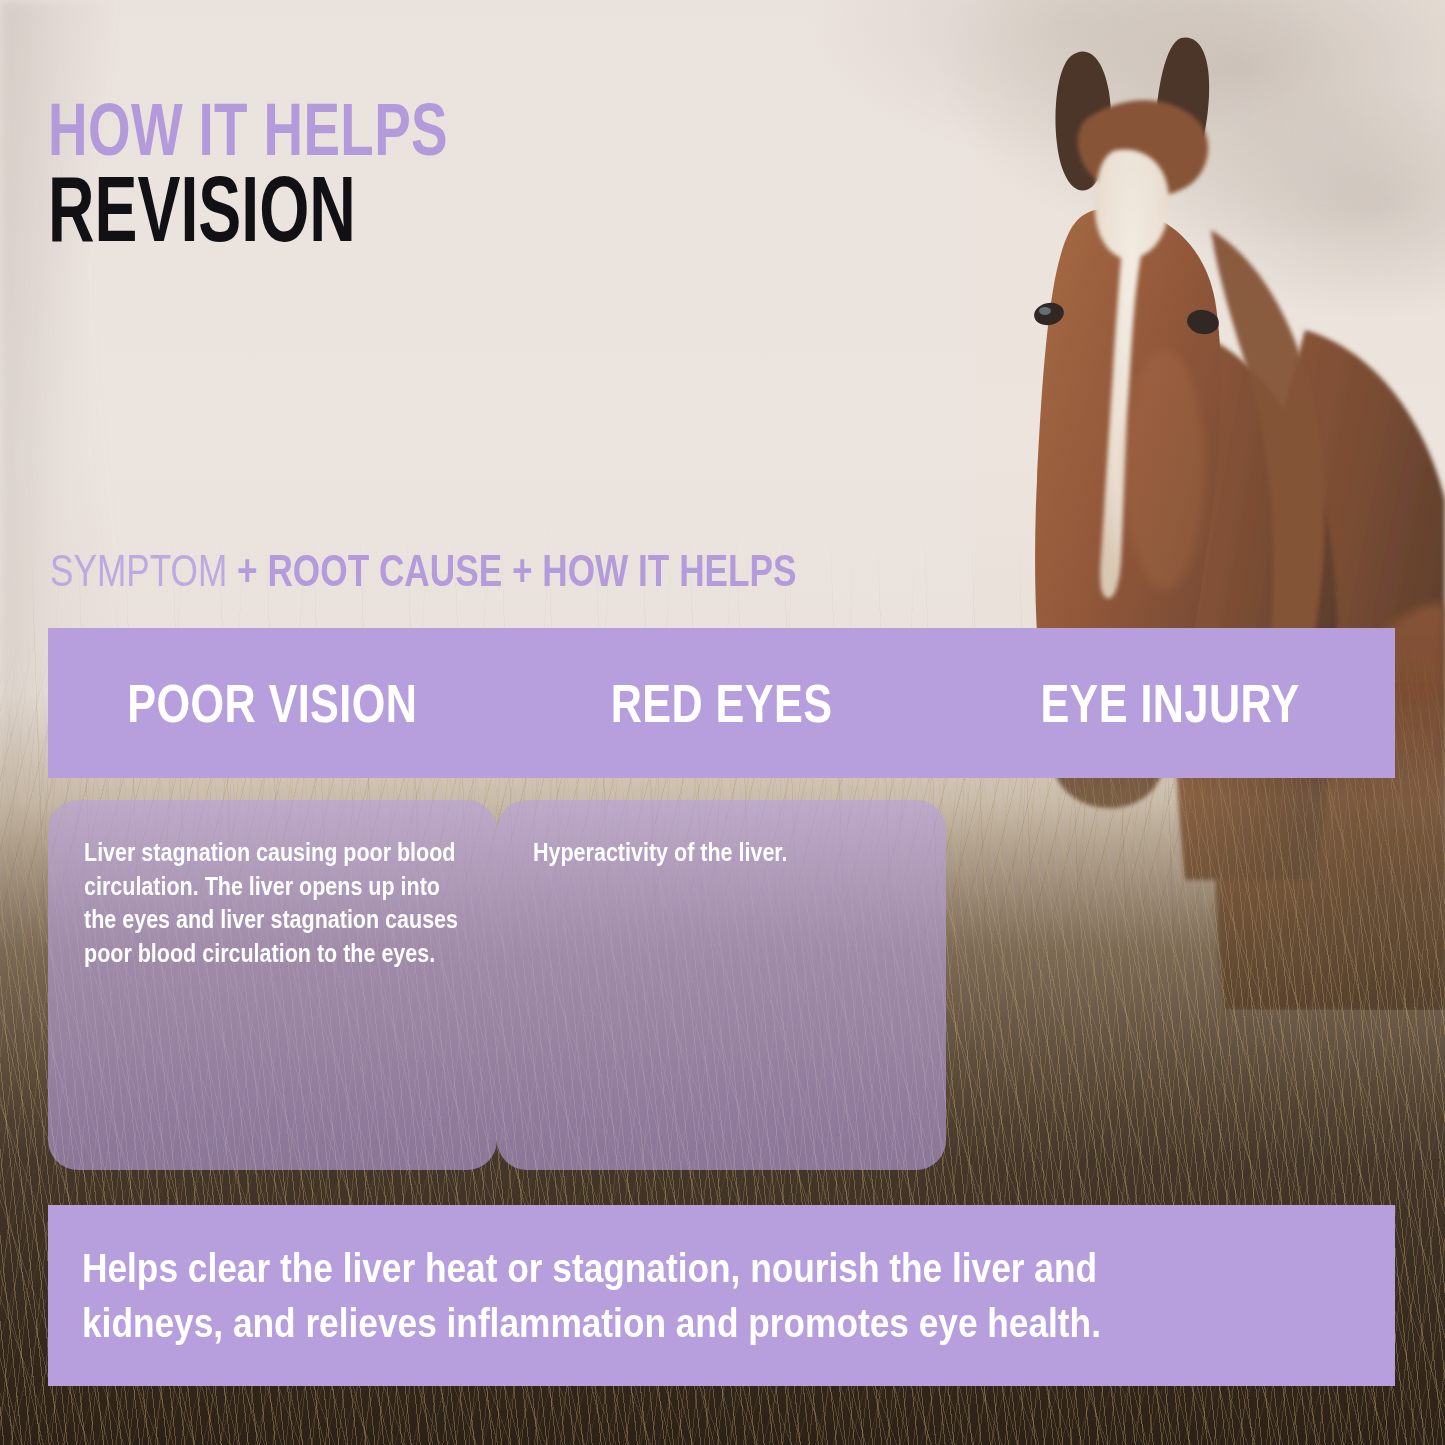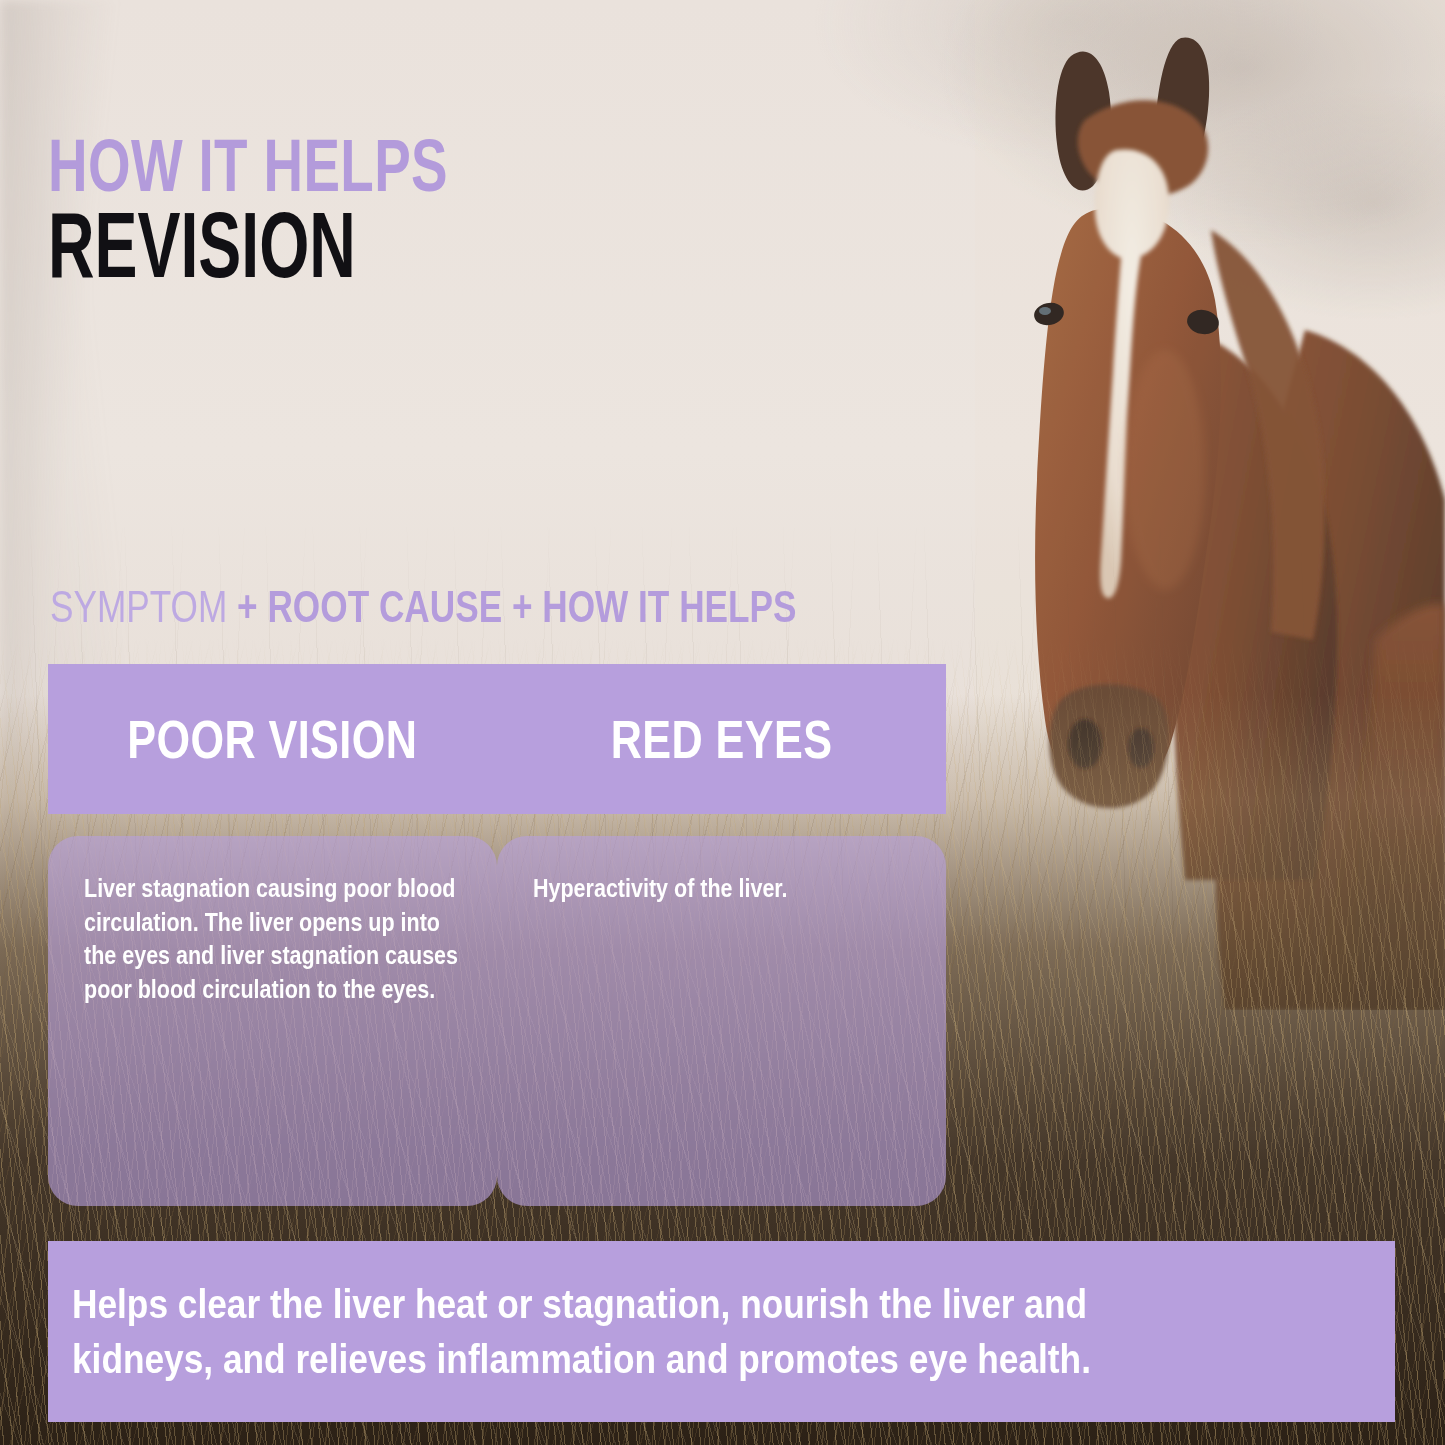--- a/index.html
+++ b/index.html
@@ -62,21 +62,21 @@
       repeating-linear-gradient(93deg, rgba(126,106,84,.25) 0 1px, rgba(0,0,0,0) 1px 61px);
     -webkit-mask-image:linear-gradient(180deg, rgba(0,0,0,0) 0%, rgba(0,0,0,.5) 40%, rgba(0,0,0,.95) 100%);
             mask-image:linear-gradient(180deg, rgba(0,0,0,0) 0%, rgba(0,0,0,.5) 40%, rgba(0,0,0,.95) 100%);
   }
 
   
   .horse{position:absolute;right:0;top:0;width:470px;height:1010px;}
   .horse svg{display:block;width:100%;height:100%;}
 
   
-  .content{position:absolute;inset:0;margin-top:36px;}
+  .content{position:absolute;inset:0;}
 
   .title-block{position:absolute;left:48px;top:96px;}
   .kicker{
     font-size:74px;line-height:.92;font-weight:700;letter-spacing:.5px;
     color:#b39bdb;
     transform:scaleX(.74);transform-origin:left center;
     white-space:nowrap;
   }
   .headline{
     font-size:92px;line-height:.94;font-weight:700;letter-spacing:0px;
@@ -116,21 +116,21 @@
   .col-body p{
     margin:0;color:#ffffff;font-weight:700;
     font-size:25px;line-height:1.34;
     transform:scaleX(.86);transform-origin:left top;
     width:116%;
   }
 
   .banner{
     position:absolute;left:48px;top:1205px;width:1347px;height:181px;
     background:#b79fdd;display:flex;align-items:center;
-    padding:0 24px;
+    padding:0 34px;
   }
   .banner p{
     margin:0;color:#ffffff;font-weight:700;
     font-size:41px;line-height:1.32;
     transform:scaleX(.86);transform-origin:left center;
     width:116%;
   }
 </style>
 </head>
 <body>
@@ -244,20 +244,23 @@
       <div class="col">
         <div class="col-head">
           <span>RED EYES</span>
         </div>
         <div class="col-body">
           <p>Hyperactivity of the liver.</p>
         </div>
       </div>
 
       <div class="col">
+        <div class="col-head">
+          <span>EYE INJURY</span>
+        </div>
       </div>
 
     </div>
 
     <div class="banner">
       <p>Helps clear the liver heat or stagnation, nourish the liver and kidneys, and relieves inflammation and promotes eye health.</p>
     </div>
 
   </div>
 </div>

